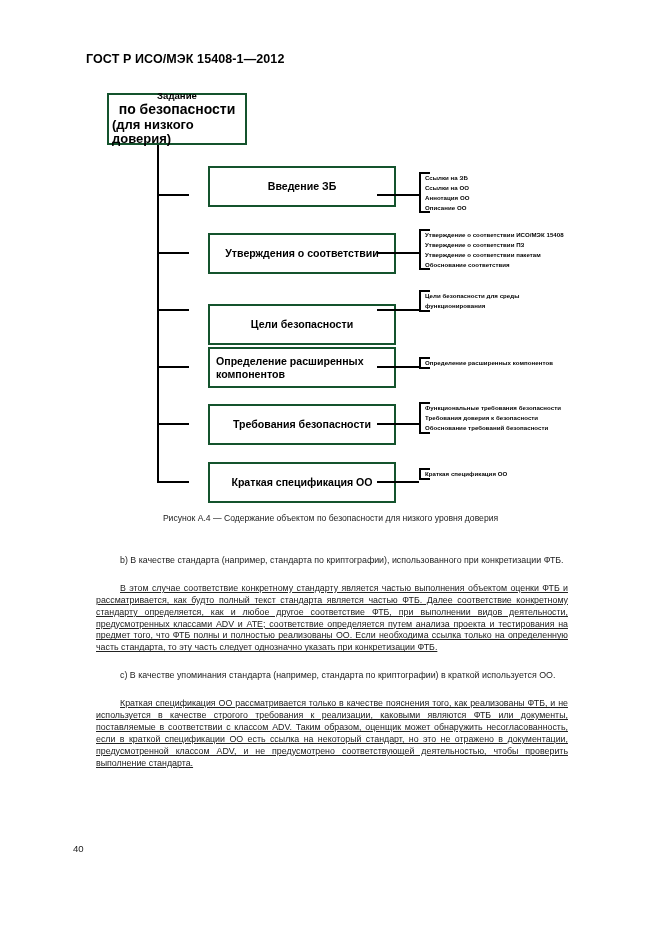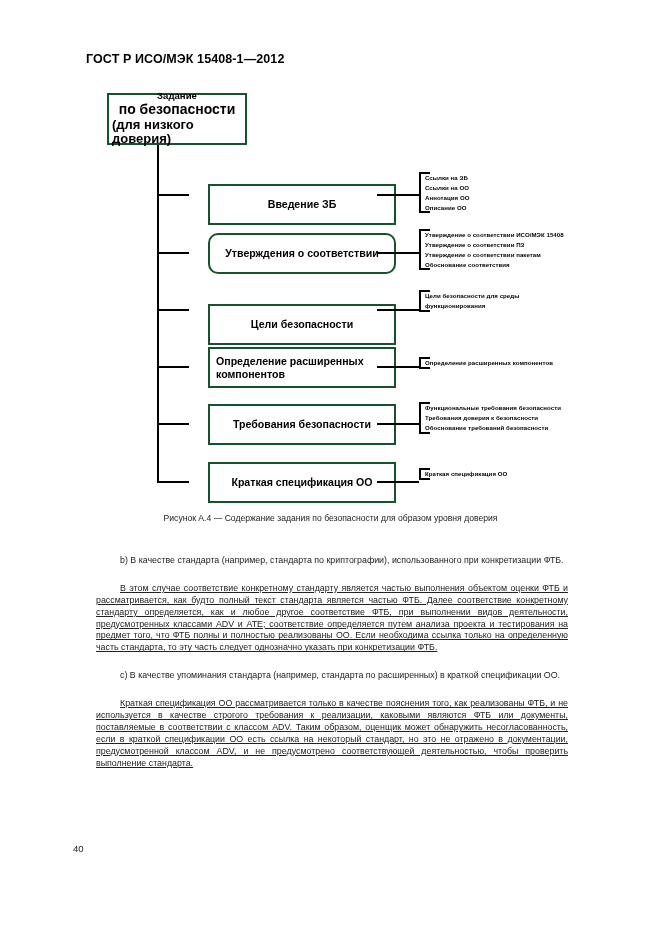--- a/index.html
+++ b/index.html
@@ -69,22 +69,22 @@
   .box-top .l3 { font-size: 13px; }
 
   .box-main {
     left: 189px;
     width: 188px;
     height: 41px;
     font-size: 10.6px;
     line-height: 1.22;
     padding: 0 6px;
   }
-  .m1 { top: 104px; }
-  .m2 { top: 153px; border-radius: 10px; }
+  .m1 { top: 86px; }
+  .m2 { top: 153px; }
   .m3 { top: 224px; }
   .m4 { top: 267px; }
   .m5 { top: 324px; }
   .m6 { top: 382px; }
 
   
   .trunk {
     position: absolute;
     left: 157px;
     top: 65px;
@@ -277,24 +277,24 @@
     <div class="line">Обоснование требований безопасности</div>
     <span class="tick-bot"></span>
   </div>
 
   <div class="annot a6">
     <span class="tick-top"></span>
     <div class="line">Краткая спецификация ОО</div>
     <span class="tick-bot"></span>
   </div>
 
-  <div class="caption">Рисунок А.4 — Содержание задания по безопасности для образом уровня доверия</div>
+  <div class="caption">Рисунок А.4 — Содержание объектом по безопасности для низкого уровня доверия</div>
 
   <div class="body-text">
     <p class="item">b)  В качестве стандарта (например, стандарта по криптографии), использованного при конкретизации ФТБ.</p>
     <p class="indent">В этом случае соответствие конкретному стандарту является частью выполнения объектом оценки ФТБ и рассматривается, как будто полный текст стандарта является частью ФТБ. Далее соответствие конкретному стандарту определяется, как и любое другое соответствие ФТБ, при выполнении видов деятельности, предусмотренных классами ADV и ATE; соответствие определяется путем анализа проекта и тестирования на предмет того, что ФТБ полны и полностью реализованы ОО. Если необходима ссылка только на определенную часть стандарта, то эту часть следует однозначно указать при конкретизации ФТБ.</p>
-    <p class="item">c)  В качестве упоминания стандарта (например, стандарта по расширенных) в краткой спецификации ОО.</p>
+    <p class="item">c)  В качестве упоминания стандарта (например, стандарта по криптографии) в краткой используется ОО.</p>
     <p class="indent">Краткая спецификация ОО рассматривается только в качестве пояснения того, как реализованы ФТБ, и не используется в качестве строгого требования к реализации, каковыми являются ФТБ или документы, поставляемые в соответствии с классом ADV. Таким образом, оценщик может обнаружить несогласованность, если в краткой спецификации ОО есть ссылка на некоторый стандарт, но это не отражено в документации, предусмотренной классом ADV, и не предусмотрено соответствующей деятельностью, чтобы проверить выполнение стандарта.</p>
   </div>
 
   <div class="page-number">40</div>
 
 </div>
 
 </body></html>

